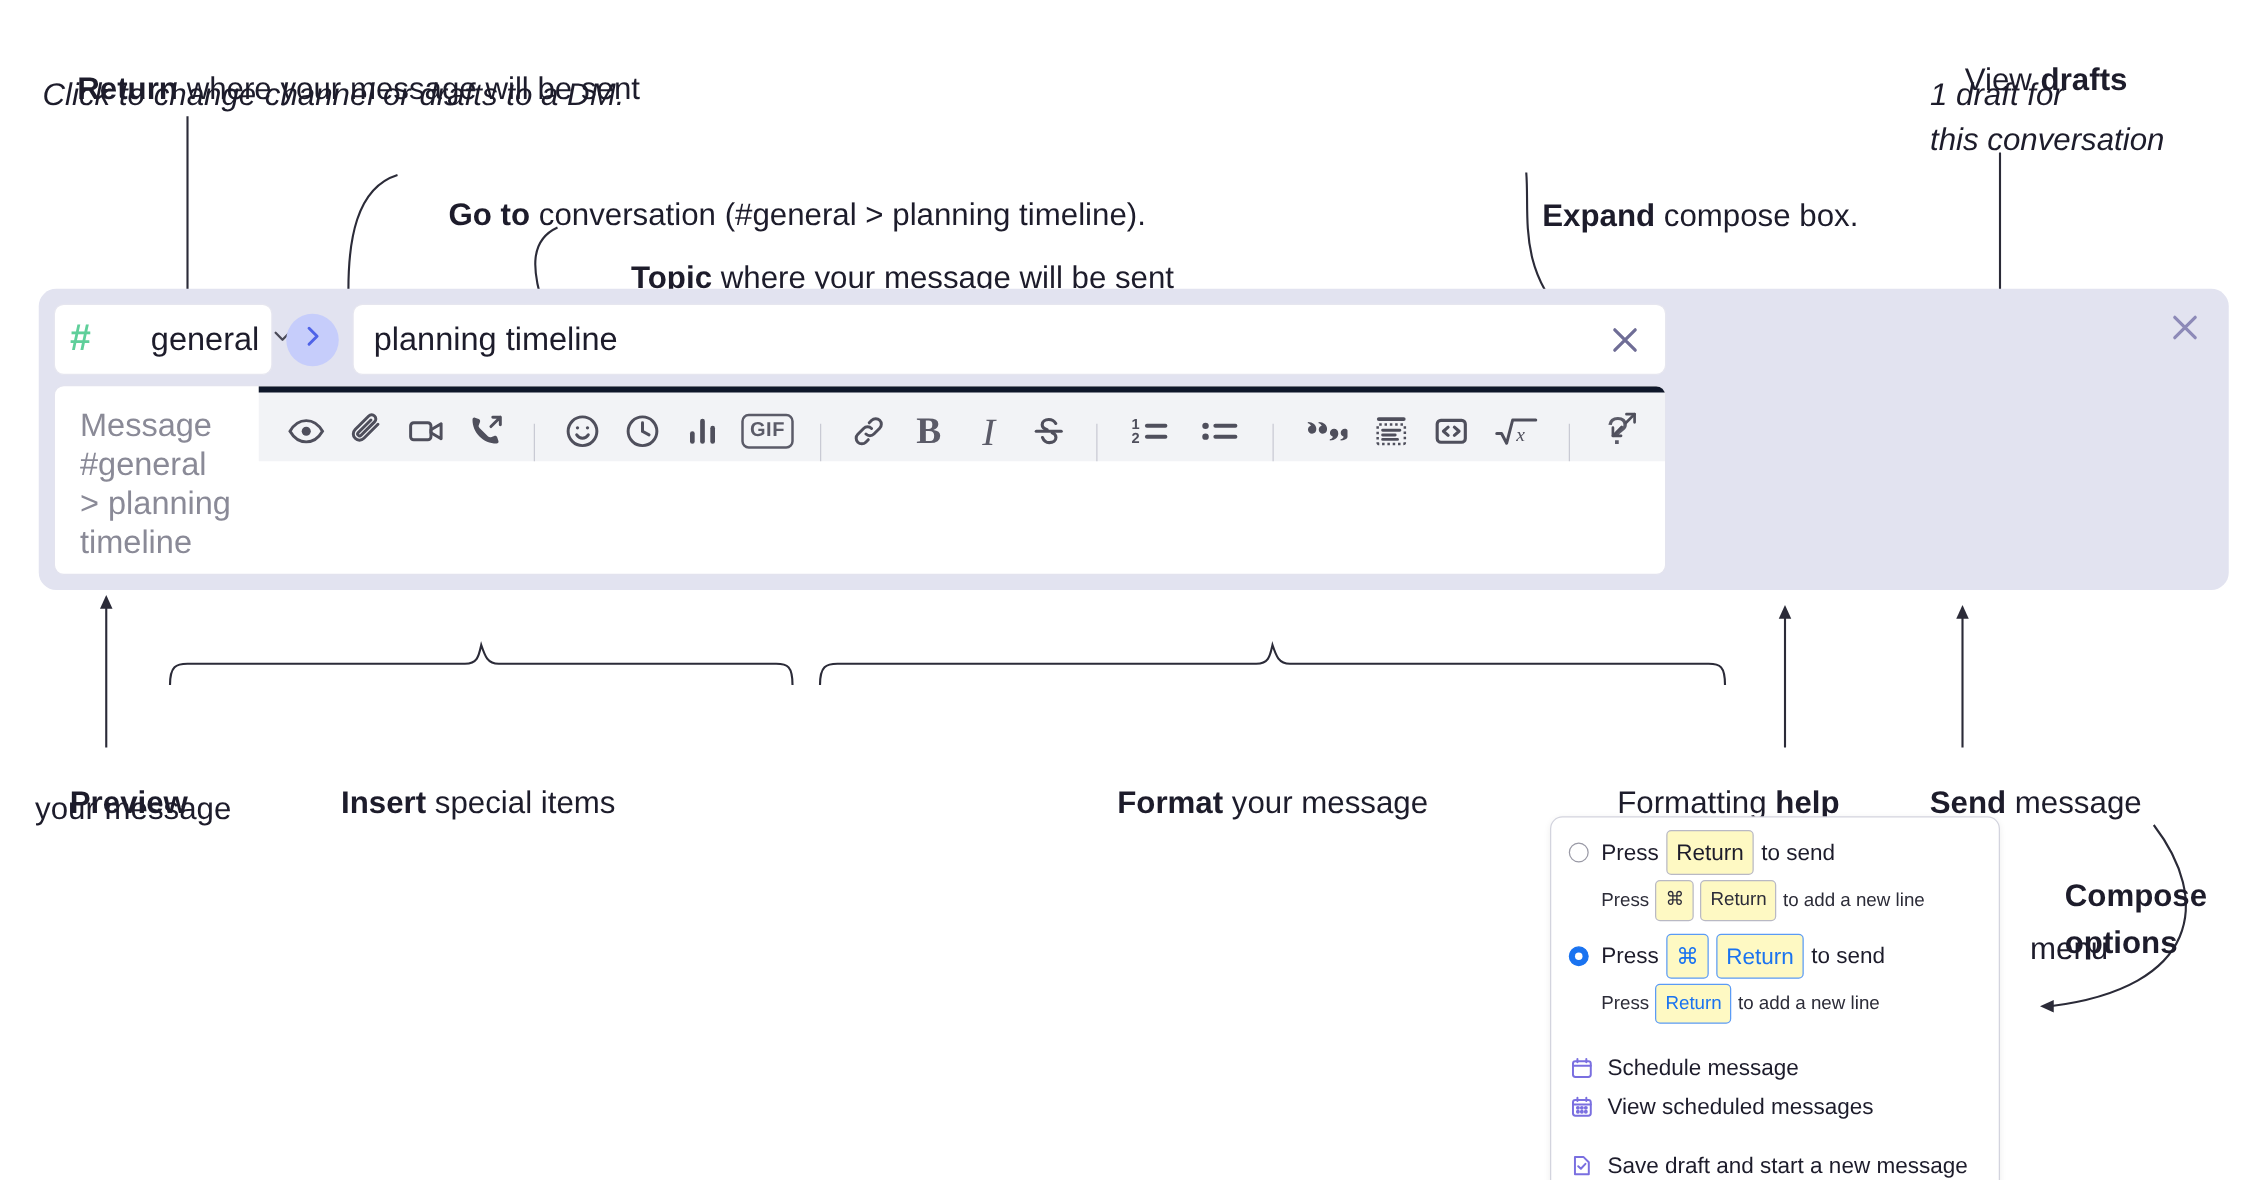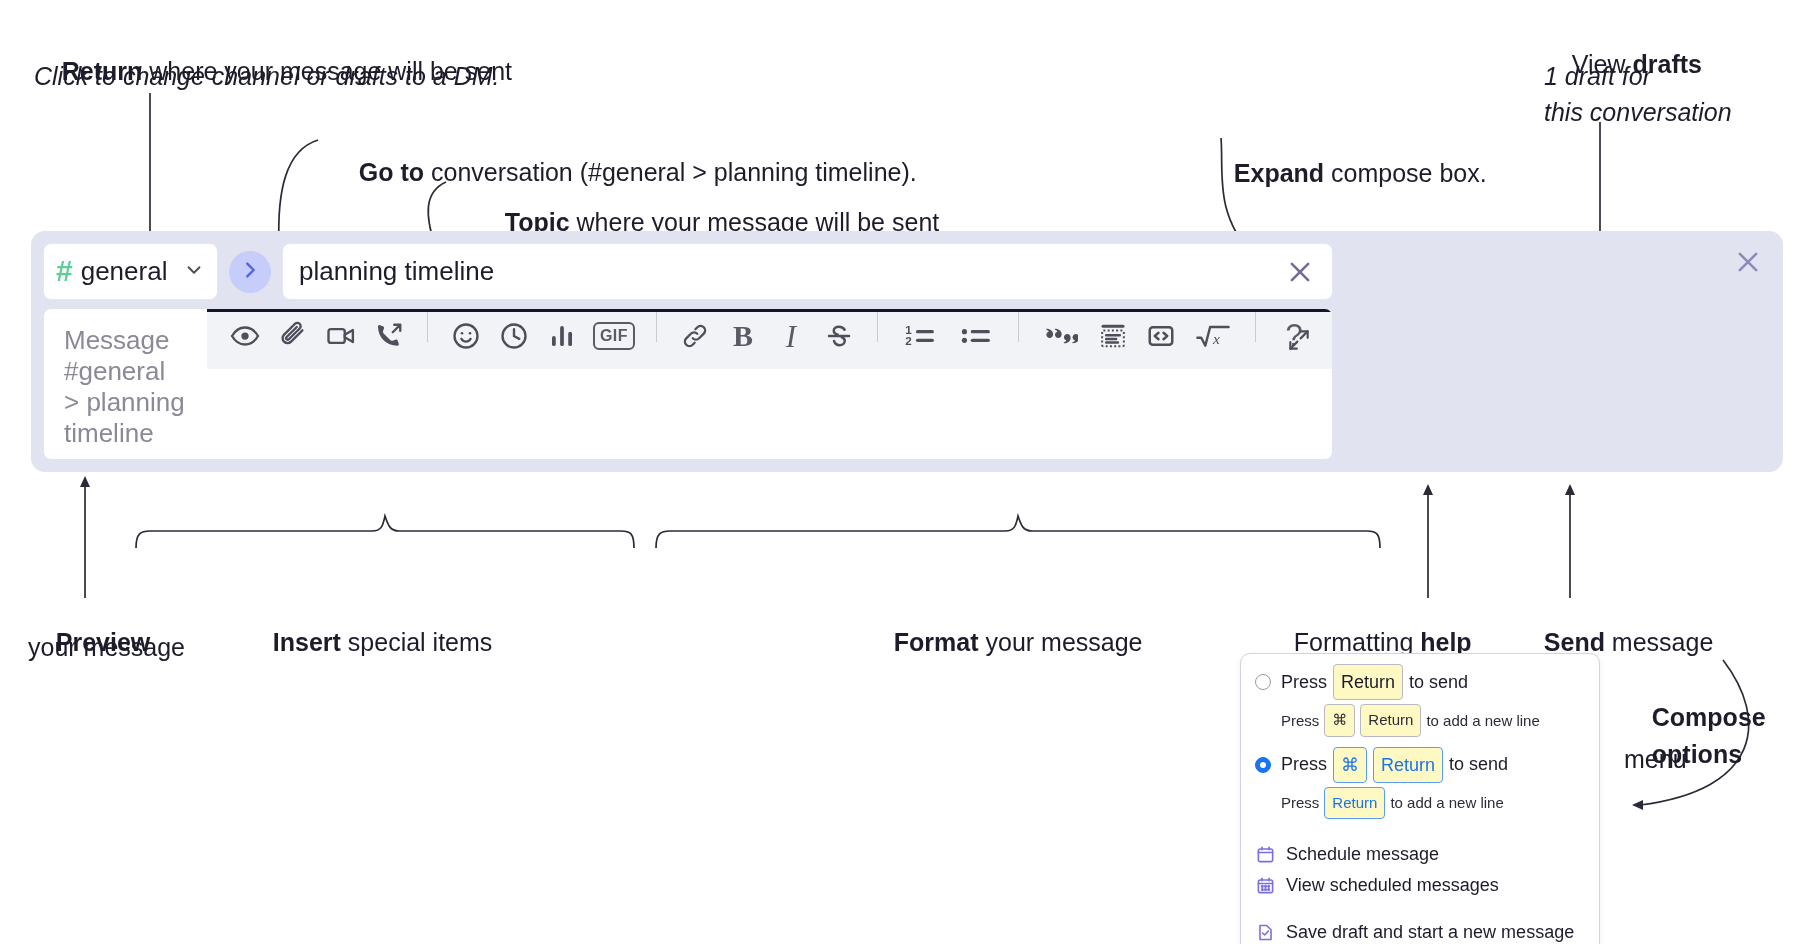--- a/index.html
+++ b/index.html
@@ -37,21 +37,21 @@
   }
 
   .header-row { display:flex; align-items:center; gap:11px; height:57px; }
 
   .channel-select {
     width:175px; height:57px; background:#fff; border-radius:8px;
     display:flex; align-items:center; gap:8px; padding:0 12px;
     cursor:pointer; border:1px solid #e6e6ef;
   }
   .hash { color:#5fcf9a; font-size:30px; font-weight:700; line-height:1; margin-top:-2px;}
-  .channel-name { font-size:26px; color:#1d1c2b; }
+  .channel-name { font-size:26px; color:#1d1c2b;margin-left:40px; }
   .chev { margin-left:auto; color:#4a4a58; }
 
   .goto-btn {
     width:42px; height:42px; border-radius:50%;
     background:#c6cdfb; display:flex; align-items:center; justify-content:center;
     cursor:pointer; flex:0 0 auto;
   }
 
   .topic-field {
     flex:1; height:57px; background:#fff; border-radius:8px;
@@ -67,22 +67,22 @@
   }
   .editor-text {
     padding:16px 20px 0 20px; font-size:26px; color:#8a8a97; flex:1;
   }
   .expand-btn {
     position:absolute; right:16px; top:14px; width:34px; height:34px;
     display:flex; align-items:center; justify-content:center; cursor:pointer;
   }
 
   .toolbar {
-    height:60px; background:#f2f3f6; border-top:3px solid #0f172a;
-    display:flex; align-items:flex-start; gap:0; padding:0 14px;
+    height:60px; background:#f2f3f6; border-top:5px solid #0f172a;
+    display:flex; align-items:flex-end; gap:0; padding:0 14px;
   }
   .tb { width:48px; height:48px; display:flex; align-items:center; justify-content:center; cursor:pointer; color:#5b5b68; flex:0 0 auto;}
   .tb.wide { width:56px; }
   .tb-sep { width:1px; height:30px; background:#c9cad4; margin:0 14px; flex:0 0 auto;}
   .tb .lbl { font-size:30px; font-weight:700; line-height:1; font-family:"Liberation Serif", serif; }
   .tb .lbl.ital { font-style:italic; font-weight:400; font-size:31px;}
   .gifbox {
     border:2.5px solid #5b5b68; border-radius:6px; font-size:16px; font-weight:700;
     padding:3px 5px; letter-spacing:0.5px; font-family:"Liberation Sans", sans-serif;
   }

